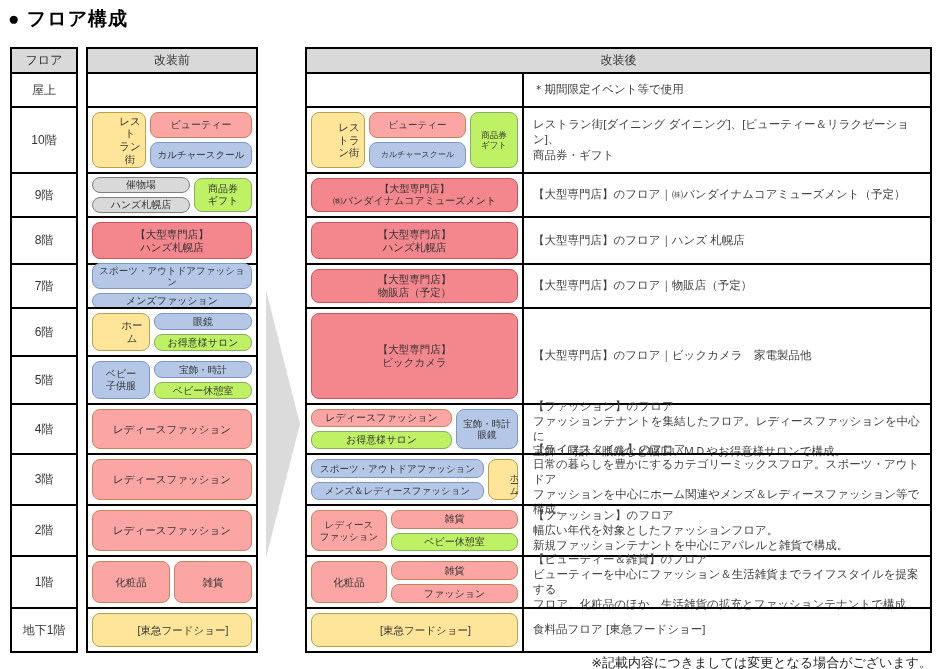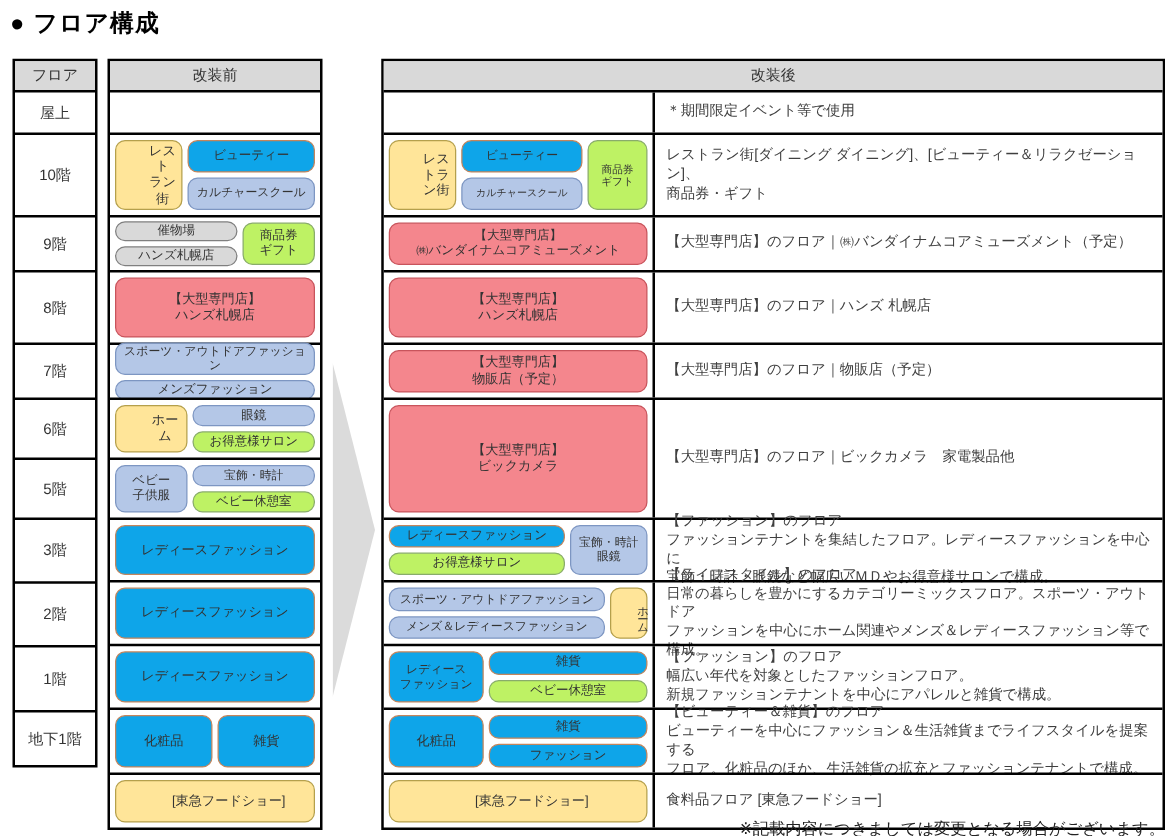--- a/index.html
+++ b/index.html
@@ -9,36 +9,36 @@
   }
   .title{position:absolute;left:8px;top:6px;font-size:19px;font-weight:bold;color:#000;letter-spacing:1px;}
   .tbl{position:absolute;border:2px solid #000;box-sizing:border-box;background:#fff;}
   .floor-tbl{left:10px;top:47px;width:68px;}
   .before-tbl{left:86px;top:47px;width:172px;}
   .after-tbl{left:305px;top:47px;width:627px;}
   .row{box-sizing:border-box;border-top:2px solid #000;display:flex;align-items:stretch;position:relative;}
   .row.first{border-top:none;}
   
   .r-hdr{height:23px}.r-roof{height:34px}.r-f10{height:66px}.r-f9{height:44px}
-  .r-f8{height:58px}.r-f7{height:44px}.r-f6{height:48px}.r-f5{height:48px}
+  .r-f8{height:47px}.r-f7{height:44px}.r-f6{height:48px}.r-f5{height:48px}
   .r-f65{height:96px}.r-f4{height:50px}.r-f3{height:51px}.r-f2{height:51px}
   .r-f1{height:52px}.r-b1{height:44px}
   .hdr-cell{flex:1;background:#D9D9D9;display:flex;align-items:center;justify-content:center;font-size:12px;color:#333;}
   .floor-cell{flex:1;display:flex;align-items:center;justify-content:center;font-size:12px;color:#333;}
   .plan{width:215px;box-sizing:border-box;padding:4px;display:flex;gap:4px;align-items:stretch;}
   .before-tbl .plan{width:100%;}
   .desc{flex:1;border-left:2px solid #000;box-sizing:border-box;padding:3px 9px;display:flex;align-items:center;
         font-size:11.5px;line-height:1.32;color:#3F3F3F;white-space:pre-line;}
   .stack{flex:1;display:flex;flex-direction:column;gap:4px;justify-content:center;}
   .box{box-sizing:border-box;border:1px solid #999;border-radius:8px;display:flex;align-items:center;justify-content:center;
        text-align:center;white-space:pre-line;font-size:10.5px;line-height:1.2;color:#333;padding:1px 2px;}
   .pill{flex:1;border-radius:8px;font-size:10px;}
   .grow{flex:1;}
   .c-yellow{background:#FFE599;border-color:#B5A04C;padding-left:24px;}
-  .c-orange{background:#0ea5e9;border-color:#C4855C;}
+  .c-orange{background:#fca5a5;border-color:#C4855C;}
   .c-blue{background:#B4C7E7;border-color:#7D96C2;}
   .c-green{background:#bef264;border-color:#89AC6B;}
   .c-red{background:#F4868D;border-color:#C8545C;}
   .c-gray{background:#D9D9D9;border-color:#7F7F7F;}
   .fs8{font-size:8px;}.fs85{font-size:8.5px;}.fs95{font-size:9.5px;}.fs10{font-size:10px;}
   .w54{width:54px;}.w58{width:58px;}.w48{width:48px;}.w62{width:62px;}.w76{width:76px;}.w30{width:30px;}
   .vtext{writing-mode:vertical-rl;text-orientation:upright;font-size:9px;letter-spacing:1px;}
   .arrow{position:absolute;left:266px;top:290px;width:34px;height:268px;background:#DBDBDB;
          clip-path:polygon(0 0,100% 50%,0 100%);}
   .footer{position:absolute;top:654px;right:8px;font-size:13px;color:#222;}
@@ -68,20 +68,23 @@
       </div>
     <div class="row r-f7">
         <div class="floor-cell">7階</div>
       </div>
     <div class="row r-f6">
         <div class="floor-cell">6階</div>
       </div>
     <div class="row r-f5">
         <div class="floor-cell">5階</div>
       </div>
+    <div class="row r-f4">
+        <div class="floor-cell">4階</div>
+      </div>
     <div class="row r-f3">
         <div class="floor-cell">3階</div>
       </div>
     <div class="row r-f2">
         <div class="floor-cell">2階</div>
       </div>
     <div class="row r-f1">
         <div class="floor-cell">1階</div>
       </div>
     <div class="row r-b1">

